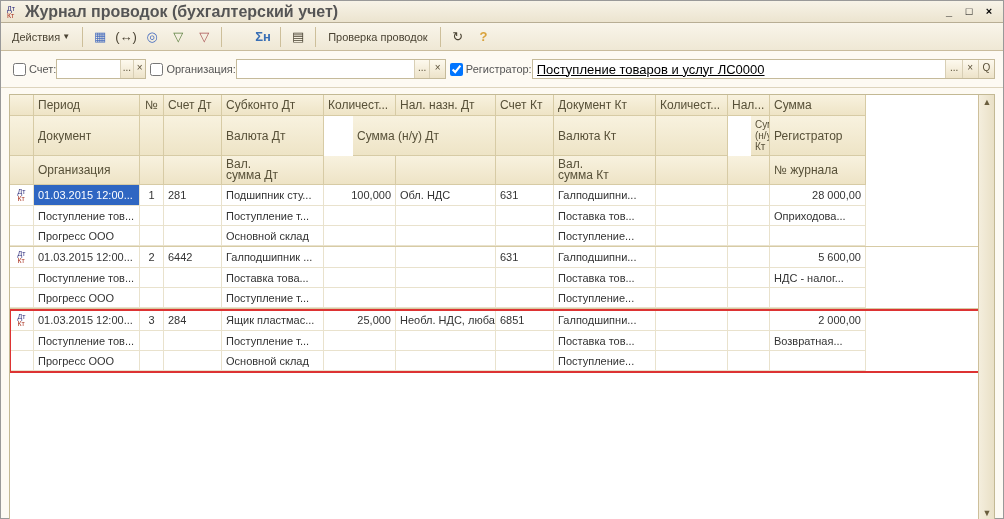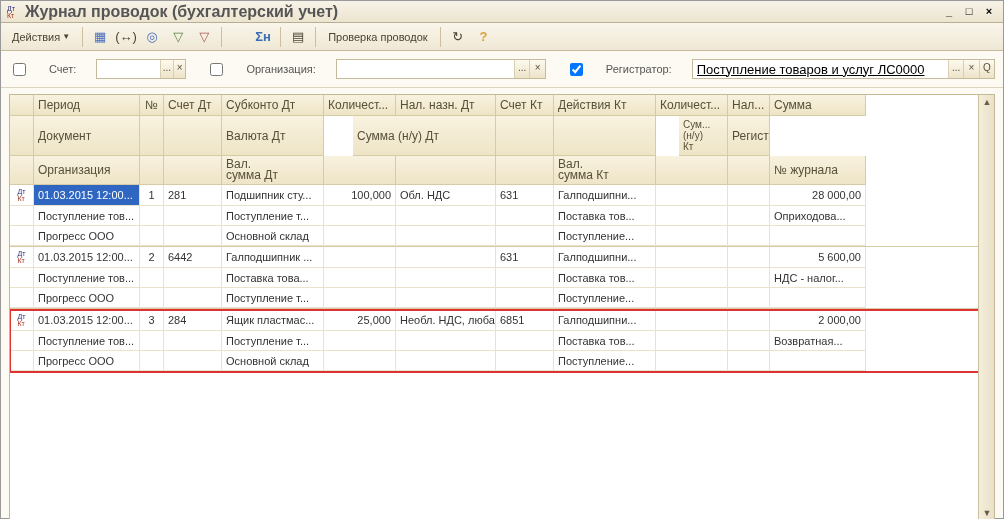--- a/index.html
+++ b/index.html
@@ -52,21 +52,21 @@
   }
   .toolbar .iconbtn { width: 24px; justify-content: center; padding: 0; font-size: 13px; }
   .toolbar .sep { width: 1px; height: 20px; background: #cdbf9a; margin: 0 3px; }
   .dropdown-arrow { font-size: 8px; margin-left: 2px; }
 
   .filterbar {
     background: #fdfaf3;
     padding: 8px;
     display: flex;
     align-items: center;
-    gap: 20px;
+    gap: 0;
     border-bottom: 1px solid #ddd4bd;
     justify-content: center;
   }
   .filterbar .chk { width: 13px; height: 13px; }
   .filterbar label { font-size: 11px; color: #555; }
   .filterbar .field {
     display: flex;
     align-items: center;
     border: 1px solid #c5ba9a;
     background: #fff;
@@ -228,34 +228,35 @@
 
     <div class="colset header-row">
       <div class="cell center"></div>
       <div class="cell">Период</div>
       <div class="cell center">№</div>
       <div class="cell">Счет Дт</div>
       <div class="cell">Субконто Дт</div>
       <div class="cell">Количест...</div>
       <div class="cell">Нал. назн. Дт</div>
       <div class="cell">Счет Кт</div>
-      <div class="cell">Действия Кт</div>
+      <div class="cell">Документ Кт</div>
       <div class="cell">Количест...</div>
       <div class="cell">Нал...</div>
       <div class="cell">Сумма</div>
     </div>
 
     <div class="colset header-row">
       <div class="cell"></div>
       <div class="cell">Документ</div>
       <div class="cell"></div>
       <div class="cell"></div>
       <div class="cell">Валюта Дт</div>
       <div class="cell" style="grid-column: span 2; margin-left: 29px;">Сумма (н/у) Дт</div>
       <div class="cell"></div>
+      <div class="cell">Валюта Кт</div>
       <div class="cell"></div>
       <div class="cell" style="white-space:pre-line;line-height:11px;font-size:10px;margin-left:23px;">Сум...
 (н/у)
 Кт</div>
       <div class="cell">Регистратор</div>
     </div>
 
     <div class="colset header-row">
       <div class="cell"></div>
       <div class="cell">Организация</div>

